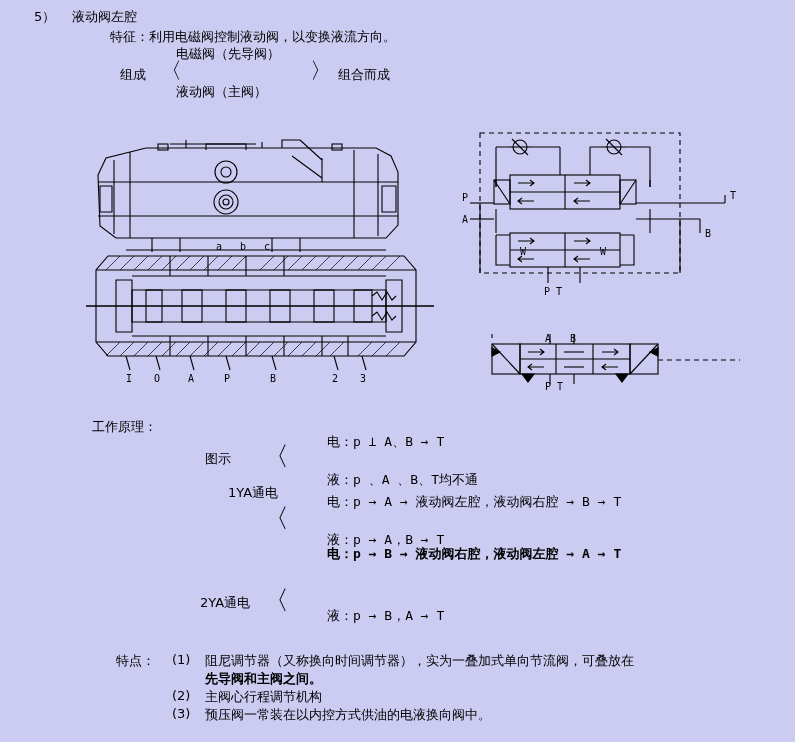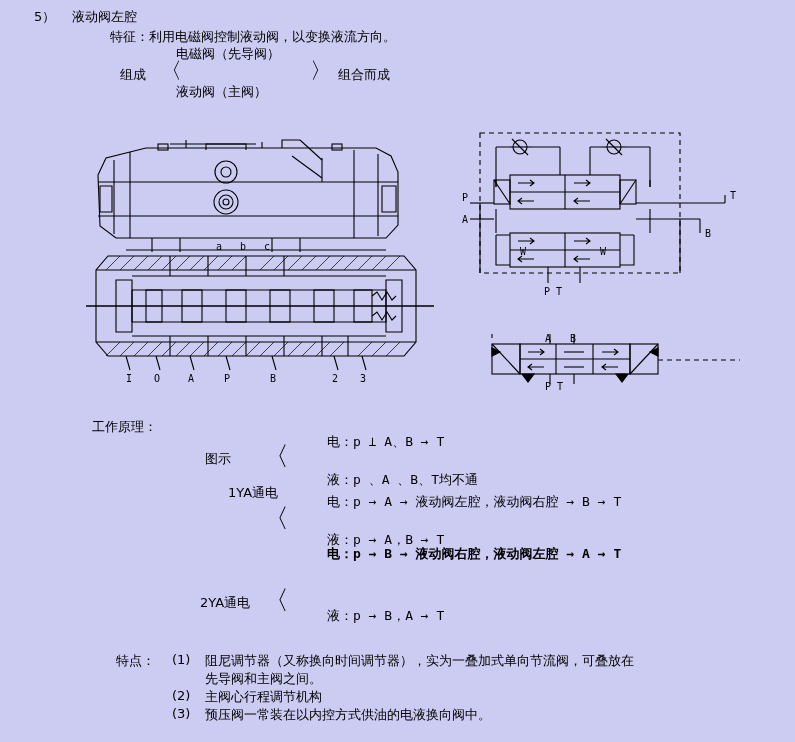--- a/index.html
+++ b/index.html
@@ -40,21 +40,21 @@
 
   #ya2-label{left:200px;top:594px;}
   #ya2-brace{left:263px;top:587px;font-size:26px;line-height:26px;}
   #ya2-l1{left:283px;top:545px;font-weight:bold;}
   #ya2-l2{left:283px;top:607px;text-align:center;}
 
   
   #pt-label{left:116px;top:652px;}
   #pt1n{left:172px;top:652px;}
   #pt1{left:205px;top:652px;}
-  #pt1b{left:205px;top:670px;}
+  #pt1b{left:205px;top:670px;font-weight:bold;}
   #pt2n{left:172px;top:688px;}
   #pt2{left:205px;top:688px;}
   #pt3n{left:172px;top:706px;}
   #pt3{left:205px;top:706px;}
 
   
   #fig-left{left:86px;top:130px;width:350px;height:260px;}
   #fig-right-top{left:460px;top:125px;width:300px;height:175px;}
   #fig-right-bot{left:490px;top:330px;width:270px;height:55px;}
   svg{display:block;}

